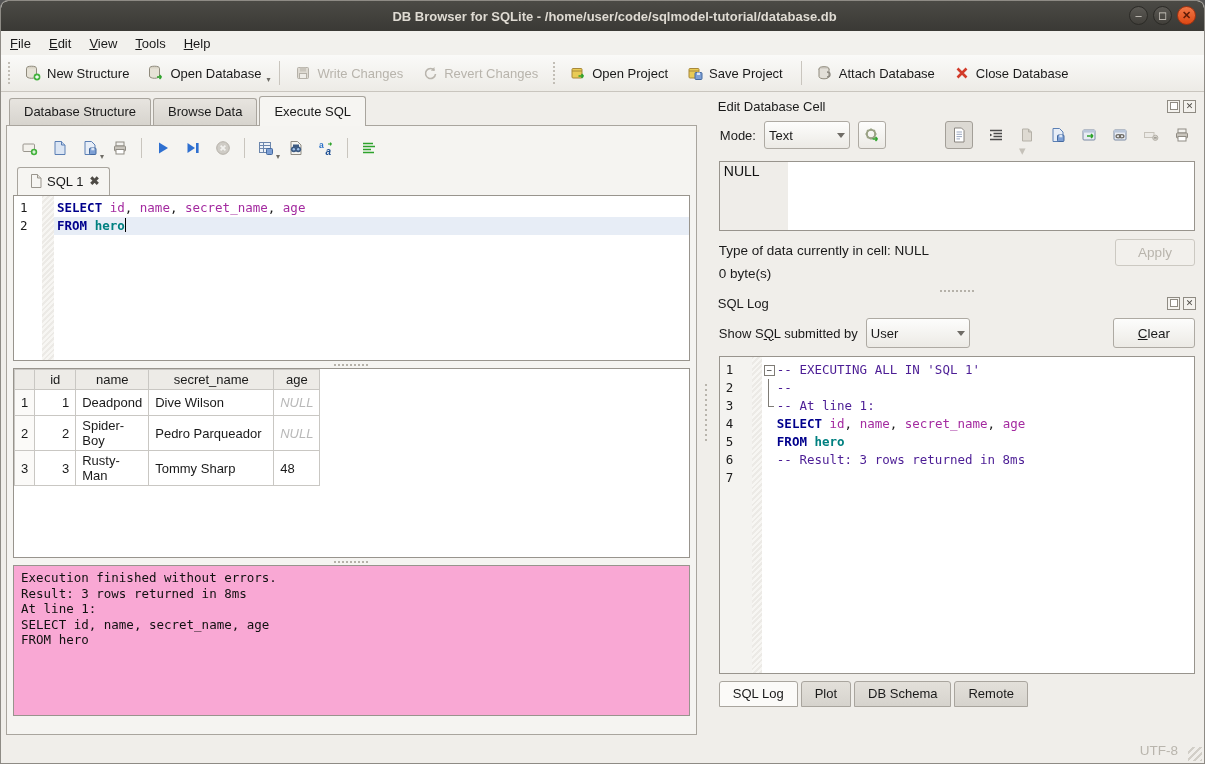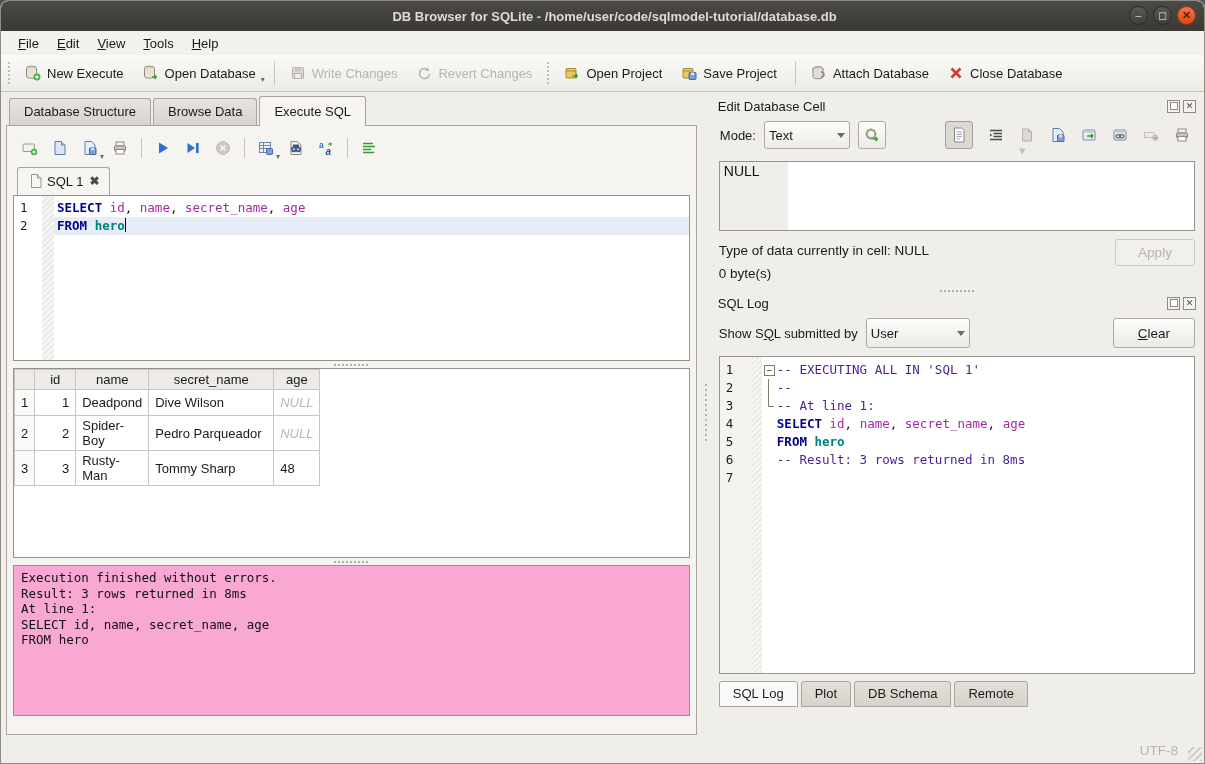--- a/index.html
+++ b/index.html
@@ -11,21 +11,21 @@
   }
   
   .titlebar { height:30px; background:linear-gradient(#4b4a45,#3a3935); border-radius:7px 7px 0 0;
     display:flex; align-items:center; position:relative; }
   .titlebar .title { position:absolute; left:0; right:0; text-align:center; color:#dfdbd3; font-weight:bold; font-size:13px;padding-left:24px; }
   .winbtns { position:absolute; right:8px; top:5px; display:flex; gap:5px; }
   .winbtn { width:19px; height:19px; border-radius:50%; background:linear-gradient(#5b5954,#413f3a);
     border:1px solid #2c2b27; color:#d8d4cc; font-size:11px; line-height:17px; text-align:center; cursor:default; }
   .winbtn.close { background:linear-gradient(#f07746,#dd4814); border-color:#a53310; color:#5e1c07; font-weight:bold; }
   
-  .menubar { height:24px; display:flex; align-items:center; padding-left:8px; background:#f2f1ed; }
+  .menubar { height:24px; display:flex; align-items:center; background:#f2f1ed; }
   .menu-item { padding:2px 9px; }
   .menu-item u { text-decoration:underline; }
   
   .toolbar { height:37px; display:flex; align-items:center; gap:2px; padding:0 4px;
     background:linear-gradient(#fafaf8,#edebe6); border-bottom:1px solid #c9c5be; }
   .tb-grip { width:5px; height:22px; margin:0 3px; border-left:2px dotted #c2beb6; }
   .tb-sep { width:1px; height:24px; background:#c9c5be; margin:0 6px; }
   .tbtn { display:flex; align-items:center; gap:6px; padding:4px 10px 4px 7px; border-radius:3px; position:relative; }
   .tbtn.disabled { color:#b8b4ac; }
   .tbtn .caret-sm { position:absolute; right:1px; bottom:1px; font-size:8px; color:#6f6c66; }
@@ -169,21 +169,21 @@
     <div class="tb-grip"></div>
     <div class="tbtn">
       <span class="icon16">
           <svg viewBox="0 0 16 16">
             <ellipse cx="6.5" cy="3.5" rx="5" ry="2.3" fill="#d9d4c6" stroke="#8f8a7c"></ellipse>
             <path d="M1.5 3.5v7.5c0 1.3 2.3 2.3 5 2.3s5-1 5-2.3V3.5" fill="#e6e2d6" stroke="#8f8a7c"></path>
             <circle cx="12" cy="12" r="3.4" fill="#43b23c"></circle>
             <path d="M12 10.2v3.6M10.2 12h3.6" stroke="#fff" stroke-width="1.3"></path>
           </svg>
         </span>
-      <span>New Execute</span>
+      <span>New Structure</span>
     </div>
     <div class="tbtn">
       <span class="icon16">
           <svg viewBox="0 0 16 16">
             <ellipse cx="6.5" cy="3.5" rx="5" ry="2.3" fill="#d9d4c6" stroke="#8f8a7c"></ellipse>
             <path d="M1.5 3.5v7.5c0 1.3 2.3 2.3 5 2.3s5-1 5-2.3V3.5" fill="#e6e2d6" stroke="#8f8a7c"></path>
             <path d="M9 12h4.5M13.5 12l-2-2M13.5 12l-2 2" stroke="#2fa32c" stroke-width="1.5" fill="none"></path>
           </svg>
         </span>
       <span>Open Database</span>

